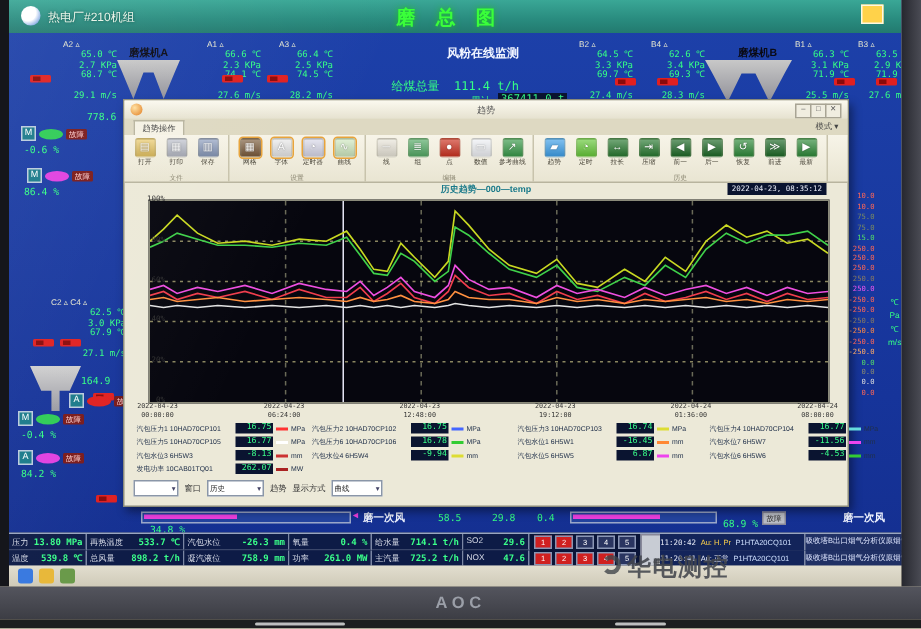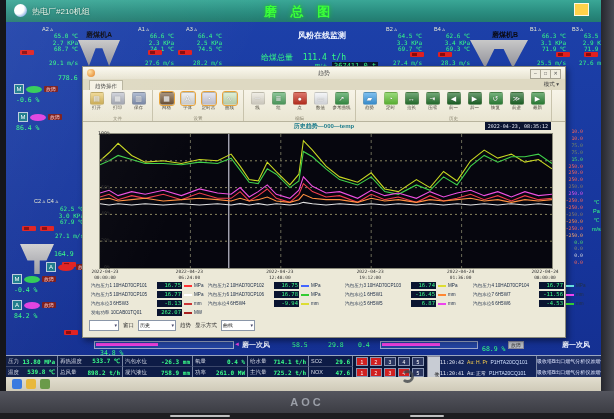--- a/index.html
+++ b/index.html
@@ -623,14 +623,15 @@
   <div id="bezel-right"></div>
   <div id="bezel-bottom">
     <span id="aoc">AOC</span>
   </div>
   <div id="base-strip">
     <div class="blob" style="left:170px;width:60px"></div>
     <div class="blob" style="left:410px;width:34px"></div>
   </div>
   <div id="watermark">
     <div id="wm-logo"></div>
+    <span>华电测控</span>
   </div>
 </div>
 
 </body></html>

